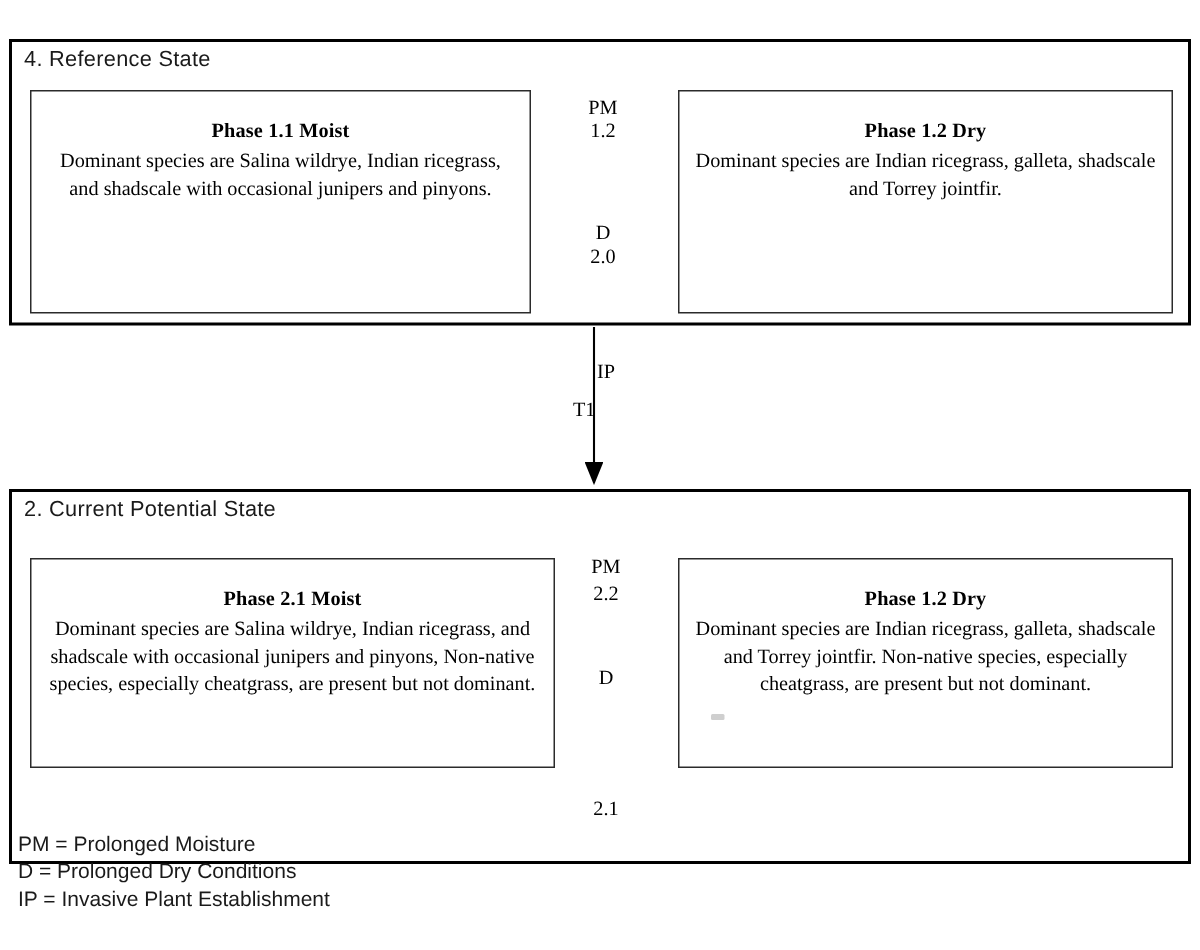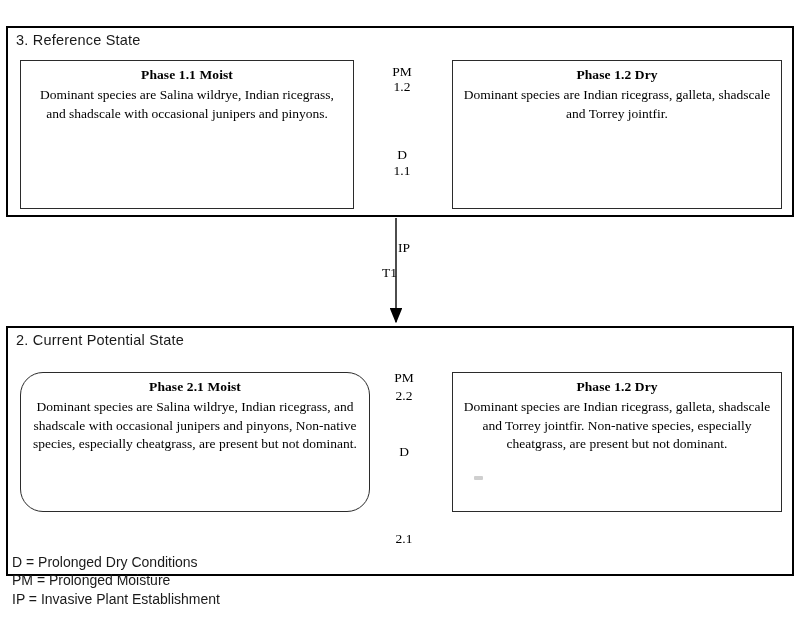--- a/index.html
+++ b/index.html
@@ -50,21 +50,21 @@
     letter-spacing: .2px;
     color: #1a1a1a;
   }
 
   
   .phase-box {
     position: absolute;
     border: 1px solid #2b2b2b;
     background: #fff;
     box-sizing: border-box;
-    padding: 6px 8px;
+    padding: 18px 8px;
     text-align: center;
   }
   .phase-title {
     font-weight: bold;
     font-size: 13.5px;
     margin-bottom: 2px;
     letter-spacing: .1px;
   }
   .phase-body {
     font-size: 13.5px;
@@ -83,21 +83,20 @@
     top: 32px;
     width: 330px;
     height: 149px;
   }
   
   #phase-2-1 {
     left: 12px;
     top: 44px;
     width: 350px;
     height: 140px;
-    border-radius: 23px;
   }
   #phase-2-2 {
     left: 444px;
     top: 44px;
     width: 330px;
     height: 140px;
   }
   #phase-1-1 .phase-body,
   #phase-1-2 .phase-body { padding-top: 1px; }
   #phase-2-1 .phase-body,
@@ -172,38 +171,38 @@
     <g>
       <path d="M 444 396 L 372 396" stroke="#000" stroke-width="1.2" fill="none" marker-end="url(#arrowhead)"></path>
     </g>
 
     <g>
       <path d="M 364 494 L 440 494" stroke="#000" stroke-width="1.2" fill="none" marker-end="url(#arrowhead)"></path>
     </g>
   </svg>
 
   <div class="state-box" id="state-1">
-    <div class="state-title">3. Reference State</div>
+    <div class="state-title">4. Reference State</div>
 
     <div class="phase-box" id="phase-1-1">
       <div class="phase-title">Phase 1.1 Moist</div>
       <div class="phase-body">Dominant species are Salina wildrye, Indian ricegrass, and shadscale with occasional junipers and pinyons.</div>
     </div>
 
     <div class="phase-box" id="phase-1-2">
       <div class="phase-title">Phase 1.2 Dry</div>
       <div class="phase-body">Dominant species are Indian ricegrass, galleta, shadscale and Torrey jointfir.</div>
     </div>
   </div>
 
   <div class="arrow-label" style="left:380px; top:64px; width:44px;">PM</div>
   <div class="arrow-label" style="left:380px; top:79px; width:44px;">1.2</div>
 
   <div class="arrow-label" style="left:380px; top:147px; width:44px;">D</div>
-  <div class="arrow-label" style="left:380px; top:163px; width:44px;">1.1</div>
+  <div class="arrow-label" style="left:380px; top:163px; width:44px;">2.0</div>
 
   <div class="arrow-label" style="left:398px; top:240px; width:40px; text-align:left;">IP</div>
   <div class="arrow-label" style="left:382px; top:265px; width:40px; text-align:left;">T1</div>
 
   <div class="state-box" id="state-2">
     <div class="state-title">2. Current Potential State</div>
 
     <div class="phase-box" id="phase-2-1">
       <div class="phase-title">Phase 2.1 Moist</div>
       <div class="phase-body">Dominant species are Salina wildrye, Indian ricegrass, and shadscale with occasional junipers and pinyons, Non-native species, especially cheatgrass, are present but not dominant.</div>
@@ -217,18 +216,18 @@
 
   <div class="speck" style="left:474px; top:476px;"></div>
 
   <div class="arrow-label" style="left:382px; top:370px; width:44px;">PM</div>
   <div class="arrow-label" style="left:382px; top:388px; width:44px;">2.2</div>
 
   <div class="arrow-label" style="left:382px; top:444px; width:44px;">D</div>
   <div class="arrow-label" style="left:382px; top:487px; width:44px;margin-top:44px;">2.1</div>
 
   <div id="legend">
+    <div class="legend-row">PM = Prolonged Moisture</div>
     <div class="legend-row">D = Prolonged Dry Conditions</div>
-    <div class="legend-row">PM = Prolonged Moisture</div>
     <div class="legend-row">IP = Invasive Plant Establishment</div>
   </div>
 
 </div>
 
 </body></html>

